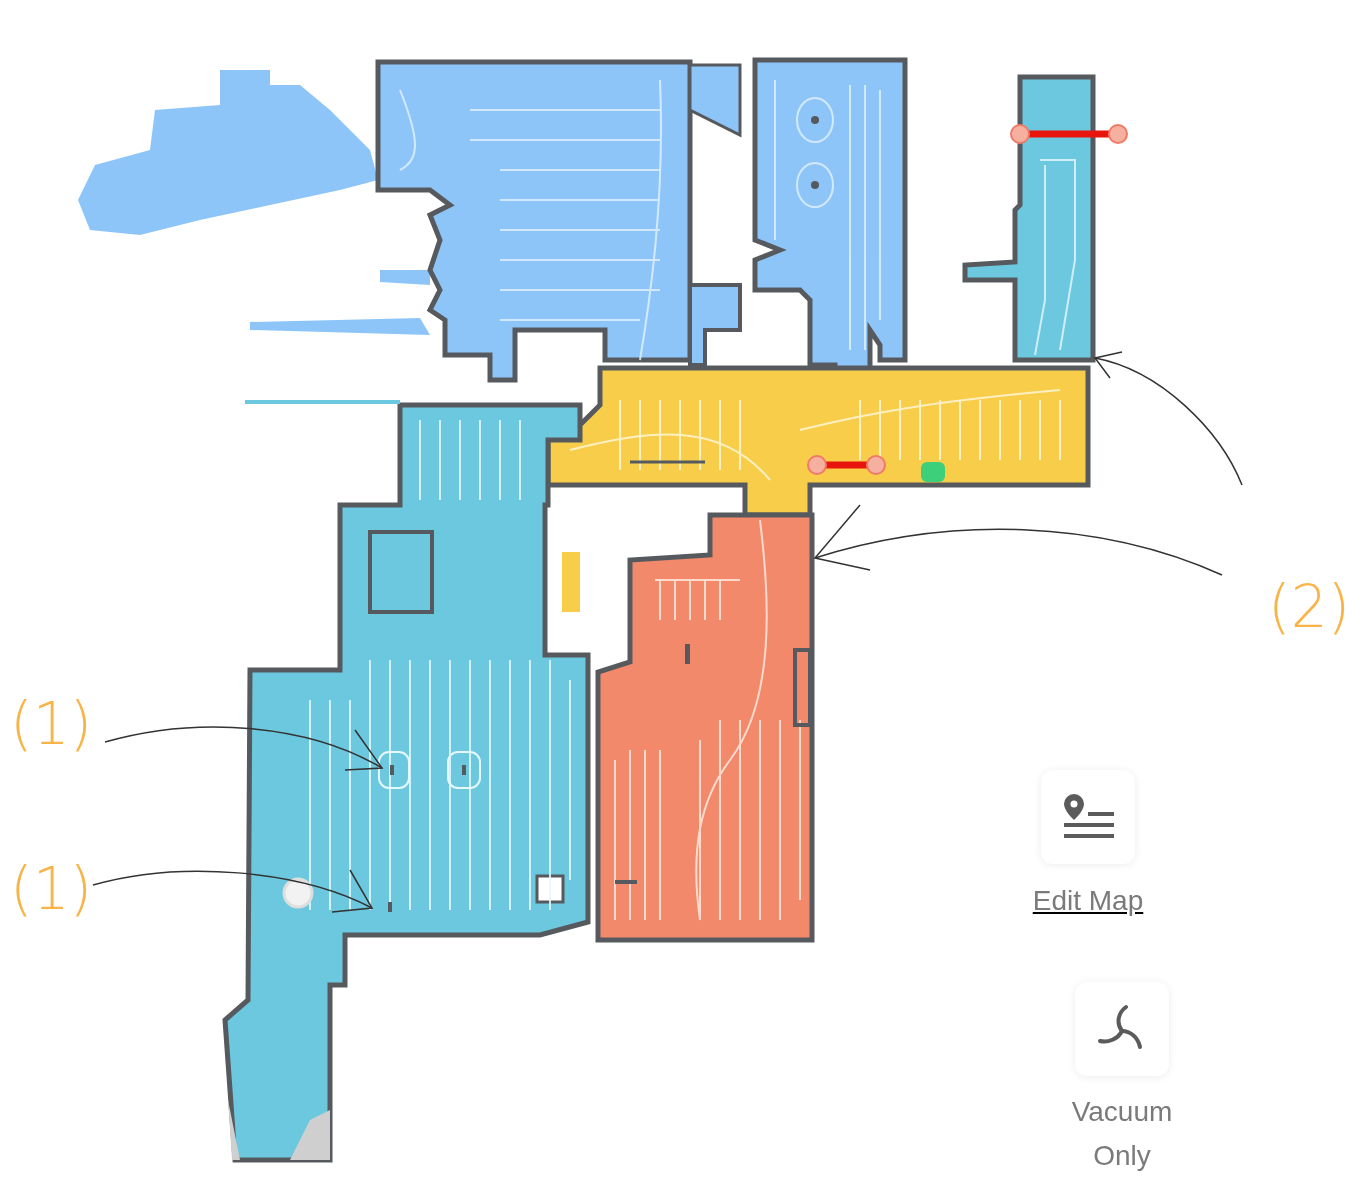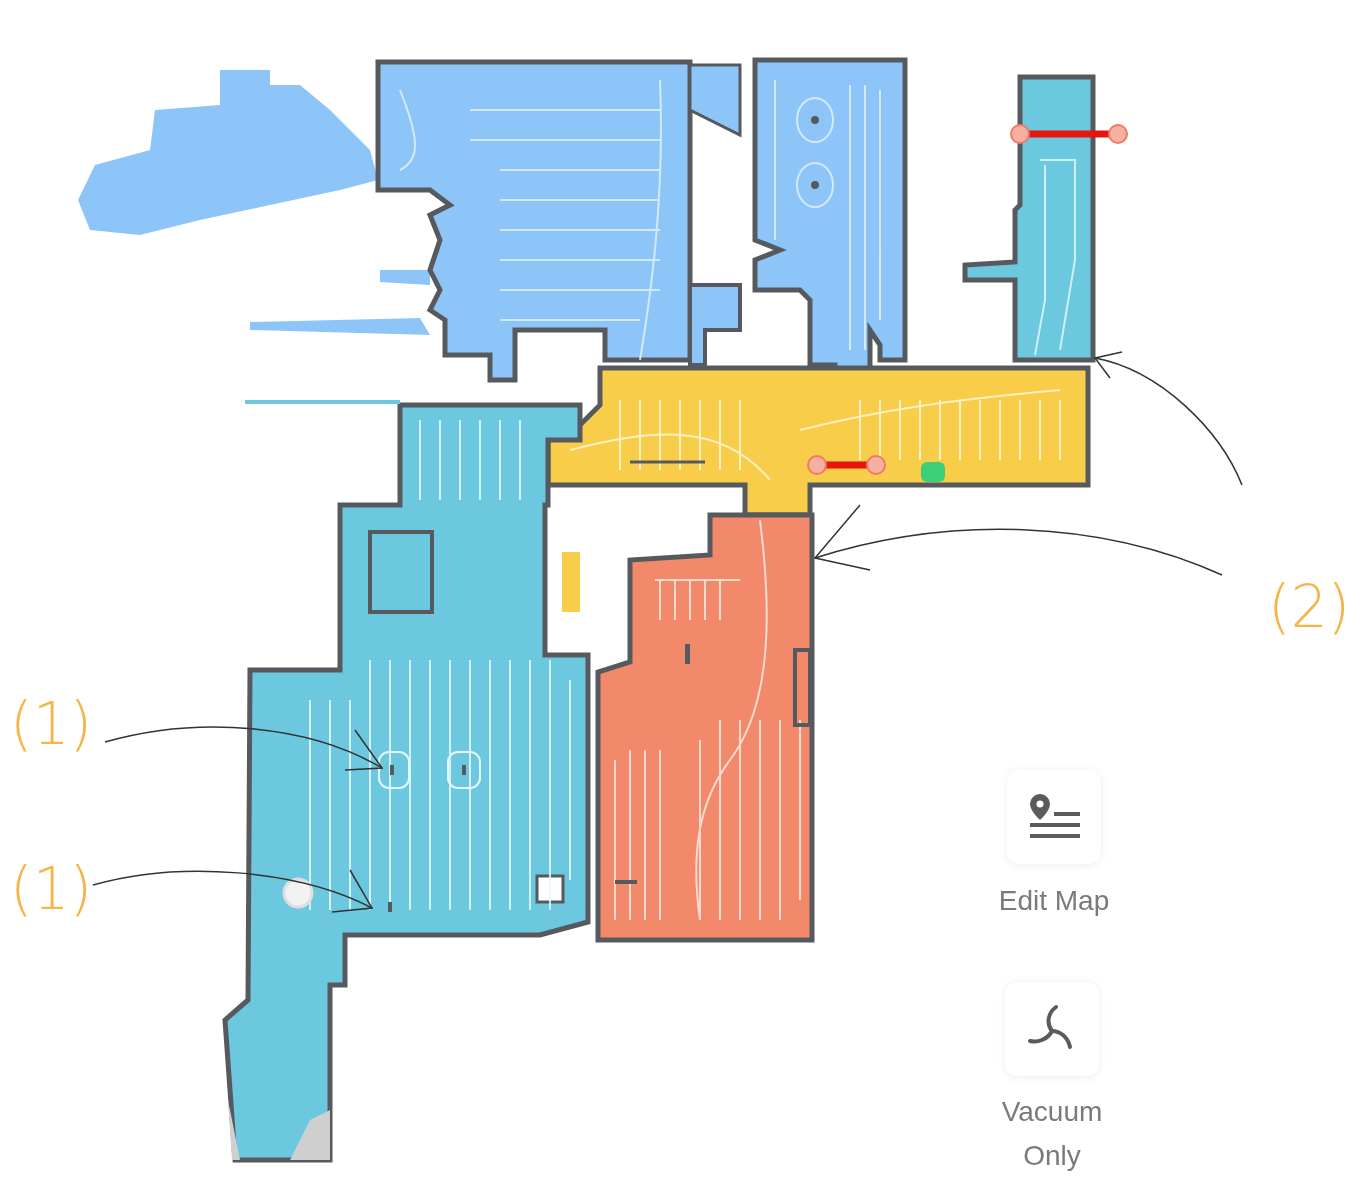--- a/index.html
+++ b/index.html
@@ -109,34 +109,34 @@
     <path d="M860,505 L815,558 L870,570"></path>
     <path d="M1242,485 C1220,430 1160,370 1095,358"></path>
     <path d="M1122,352 L1095,358 L1110,378"></path>
   </g>
 </svg>
 
 <div class="label" style="left:10px;top:695px;">(1)</div>
 <div class="label" style="left:10px;top:860px;">(1)</div>
 <div class="label" style="left:1268px;top:578px;">(2)</div>
 
-<div class="action" style="left:994px;top:770px;">
+<div class="action" style="left:1028px;top:770px;text-decoration:underline;">
   <div class="tile">
     <svg width="60" height="50" viewBox="0 0 60 50">
       <path d="M16,2 a10,10 0 0 1 10,10 c0,7 -10,16 -10,16 c0,0 -10,-9 -10,-16 a10,10 0 0 1 10,-10z" fill="#5b5b5b"></path>
       <circle cx="16" cy="12" r="3.5" fill="#fff"></circle>
       <rect x="30" y="20" width="26" height="4" fill="#5b5b5b"></rect>
       <rect x="6" y="31" width="50" height="4" fill="#5b5b5b"></rect>
       <rect x="6" y="42" width="50" height="4" fill="#5b5b5b"></rect>
     </svg>
   </div>
   <div class="cap">Edit Map</div>
 </div>
 
-<div class="action" style="left:992px;top:982px;">
+<div class="action" style="left:1062px;top:982px;">
   <div class="tile">
     <svg width="60" height="56" viewBox="0 0 60 56">
       <g fill="none" stroke="#5b5b5b" stroke-width="4" stroke-linecap="round">
         <path d="M34,6 C26,12 24,22 30,30"></path>
         <path d="M30,30 C38,30 46,36 48,46"></path>
         <path d="M30,30 C26,38 16,42 8,40"></path>
       </g>
     </svg>
   </div>
   <div class="cap" style="line-height:44px;">Vacuum Only</div>

